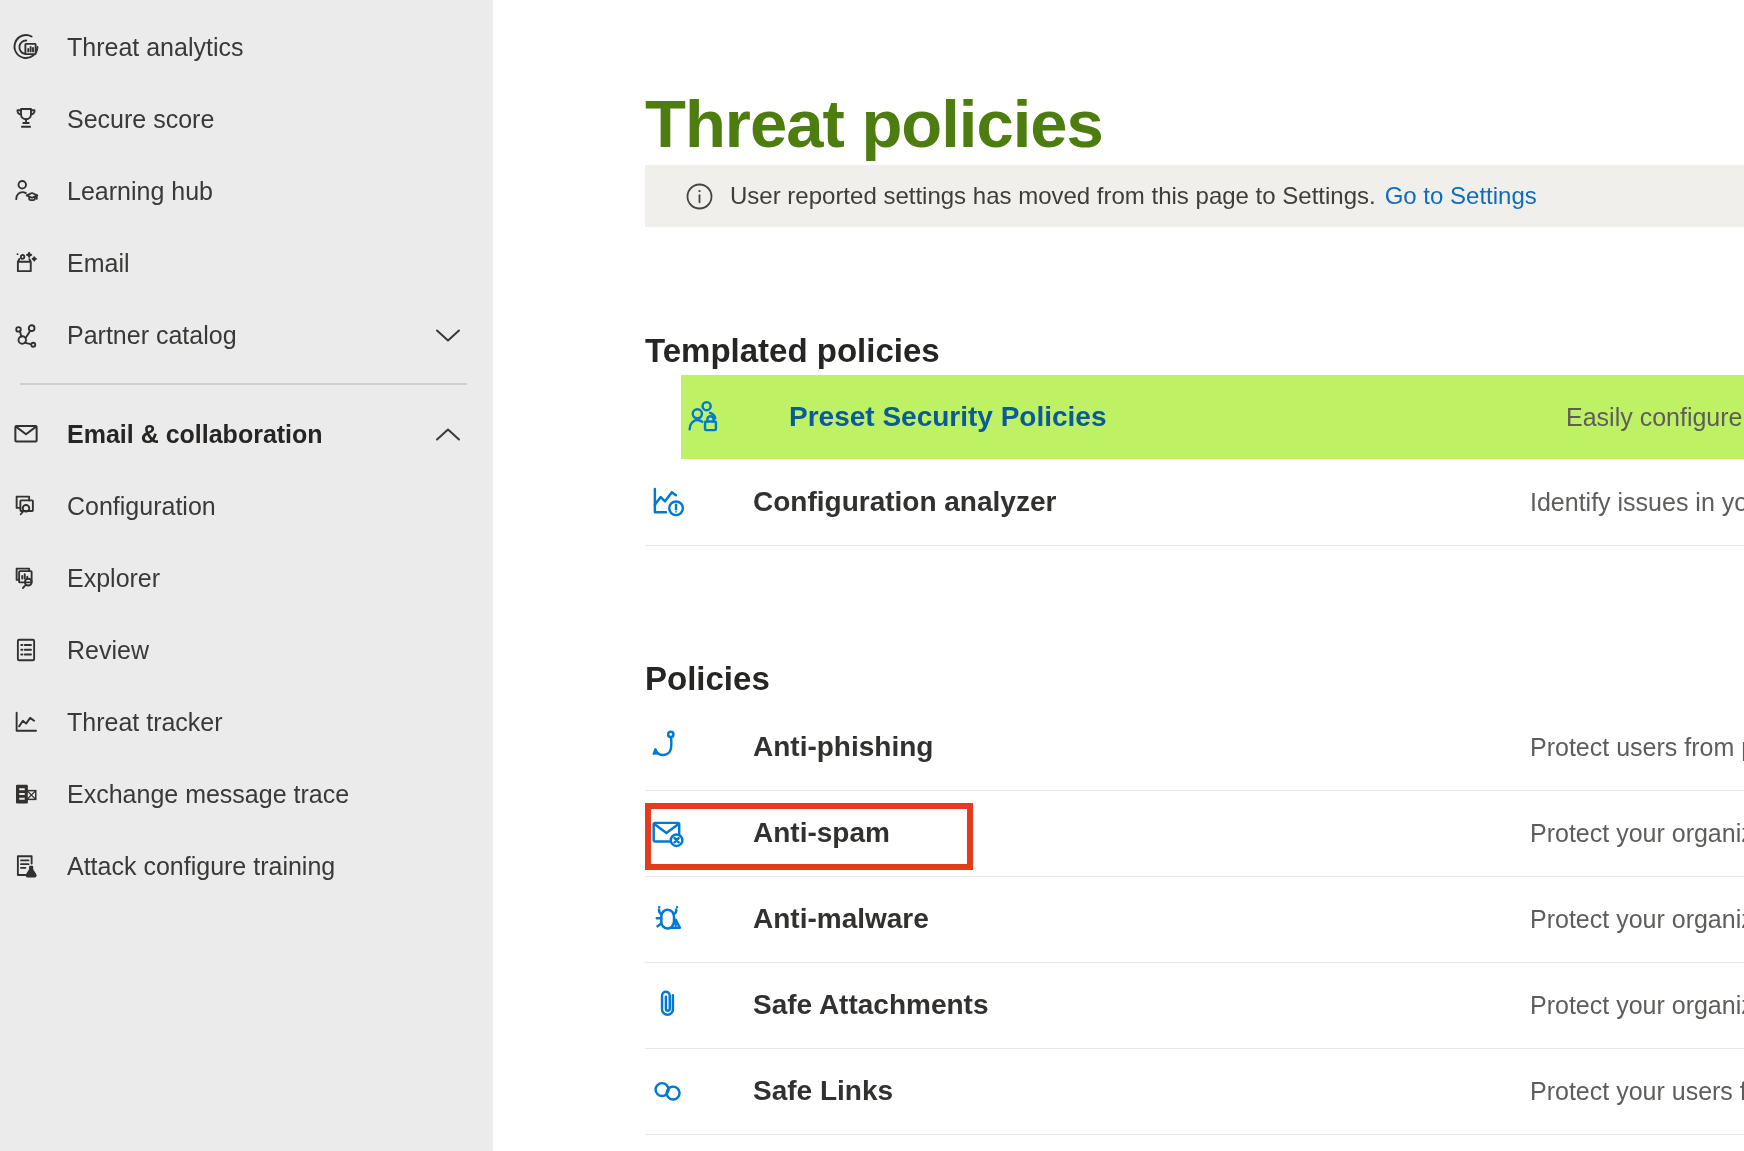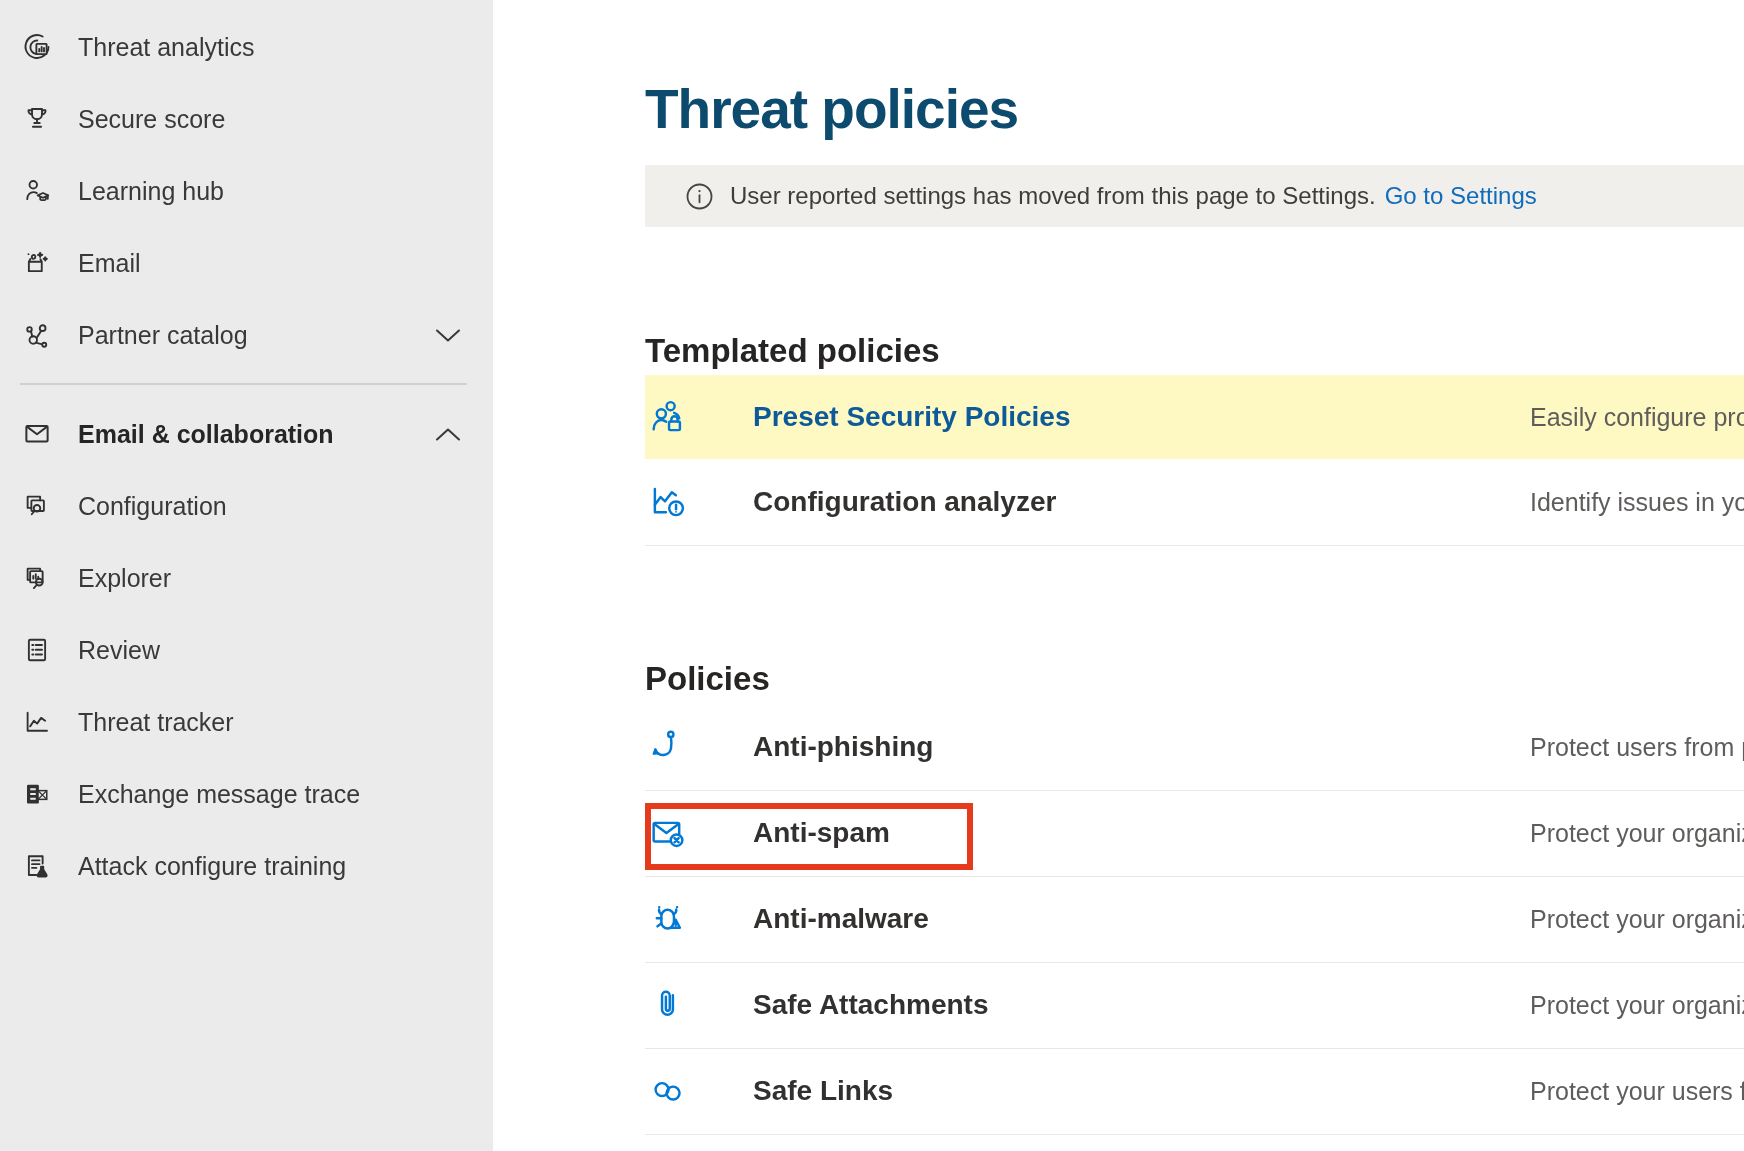--- a/index.html
+++ b/index.html
@@ -2,45 +2,45 @@
 <html><head>
 <meta charset="utf-8">
 <style>
   html,body{margin:0;padding:0;background:#fff;}
   #app{position:relative;width:1744px;height:1151px;overflow:hidden;background:#ffffff;
        font-family:"Liberation Sans",sans-serif;color:#323130;}
 
   
   #sidebar{position:absolute;left:0;top:0;width:493px;height:1151px;background:#ebebeb;}
   .side-list{padding-top:11px;}
-  .side-item{height:72px;display:flex;align-items:center;padding-left:20px;cursor:pointer;}
+  .side-item{height:72px;display:flex;align-items:center;padding-left:9px;cursor:pointer;}
   .side-item .sicon{width:34px;height:34px;display:flex;align-items:center;justify-content:center;
                     color:#323130;flex:0 0 34px;}
   .side-item .slabel{margin-left:24px;font-size:25px;color:#3a3938;white-space:nowrap;}
   .side-item .slabel.bold{font-weight:700;color:#262524;}
   .side-item .chev{margin-left:auto;margin-right:32px;color:#3a3938;display:flex;}
   .side-divider{height:2px;background:#d2d0ce;margin:12px 26px 13px 20px;}
 
   
-  #page-title{position:absolute;left:645px;top:42px;font-size:55px;font-weight:700;
-              color:#0c4a6e;letter-spacing:-1px;line-height:1.1;white-space:nowrap;}
+  #page-title{position:absolute;left:645px;top:42px;font-size:67px;font-weight:700;
+              color:#4d7c0f;letter-spacing:-1px;line-height:1.1;white-space:nowrap;}
   #banner{position:absolute;left:645px;right:0;top:165px;height:62px;background:#f0efec;
           display:flex;align-items:center;padding-left:39px;overflow:hidden;}
   #banner .binfo{width:31px;height:31px;color:#474542;flex:0 0 31px;display:flex;}
   #banner .btext{margin-left:15px;font-size:24px;color:#3f3d3b;white-space:nowrap;}
   #banner .blink{margin-left:9px;font-size:24px;color:#0f6cbd;white-space:nowrap;cursor:pointer;}
 
   .sect-heading{position:absolute;left:645px;font-size:33px;font-weight:700;color:#262524;white-space:nowrap;}
 
   .row{position:absolute;left:645px;right:0;display:flex;align-items:center;overflow:hidden;cursor:pointer;}
   .row .picon{width:46px;flex:0 0 46px;display:flex;align-items:center;justify-content:center;color:#0078d4;}
   .row .rlabel{margin-left:62px;font-size:28px;font-weight:700;color:#323130;white-space:nowrap;}
   .row .rlabel.linkstyle{color:#0d5a9a;}
   .row .rdesc{position:absolute;left:885px;font-size:25px;color:#5f5d5b;white-space:nowrap;}
-  .row.grayrow{background:#fef9c3;}
+  .row.grayrow{background:#bef264;margin-left:36px;}
 
   .hdivider{position:absolute;left:645px;right:0;height:1px;background:#e9e8e5;}
 
   #highlight-rect{position:absolute;left:645px;top:803px;width:328px;height:67px;
                   border:6px solid #e63a1c;box-sizing:border-box;pointer-events:none;}
 
   svg{display:block;}
 </style>
 </head>
 <body>

